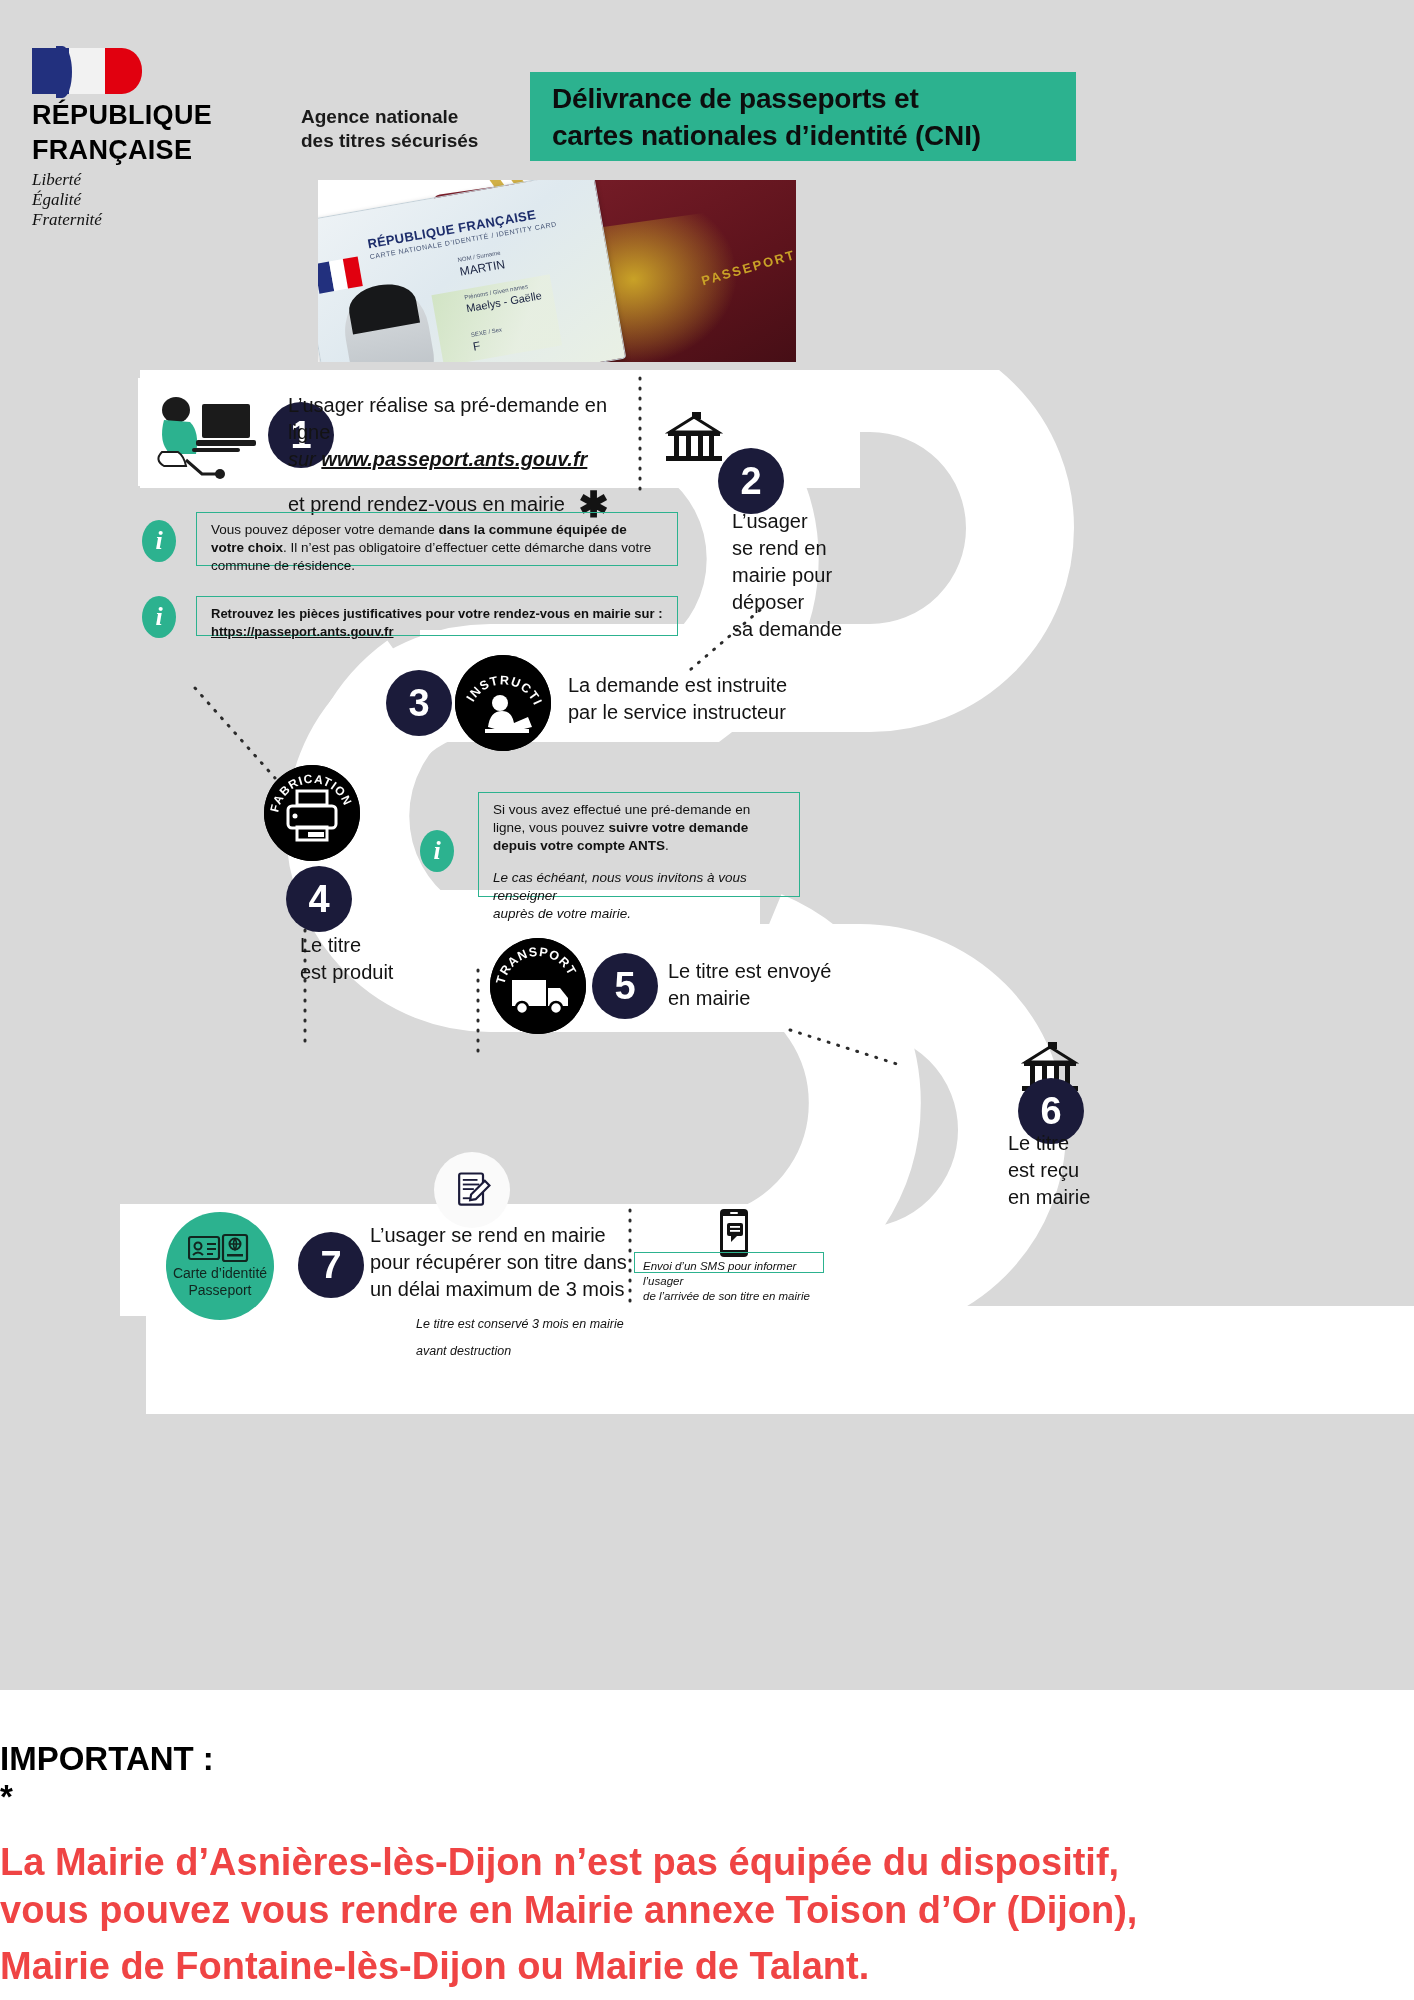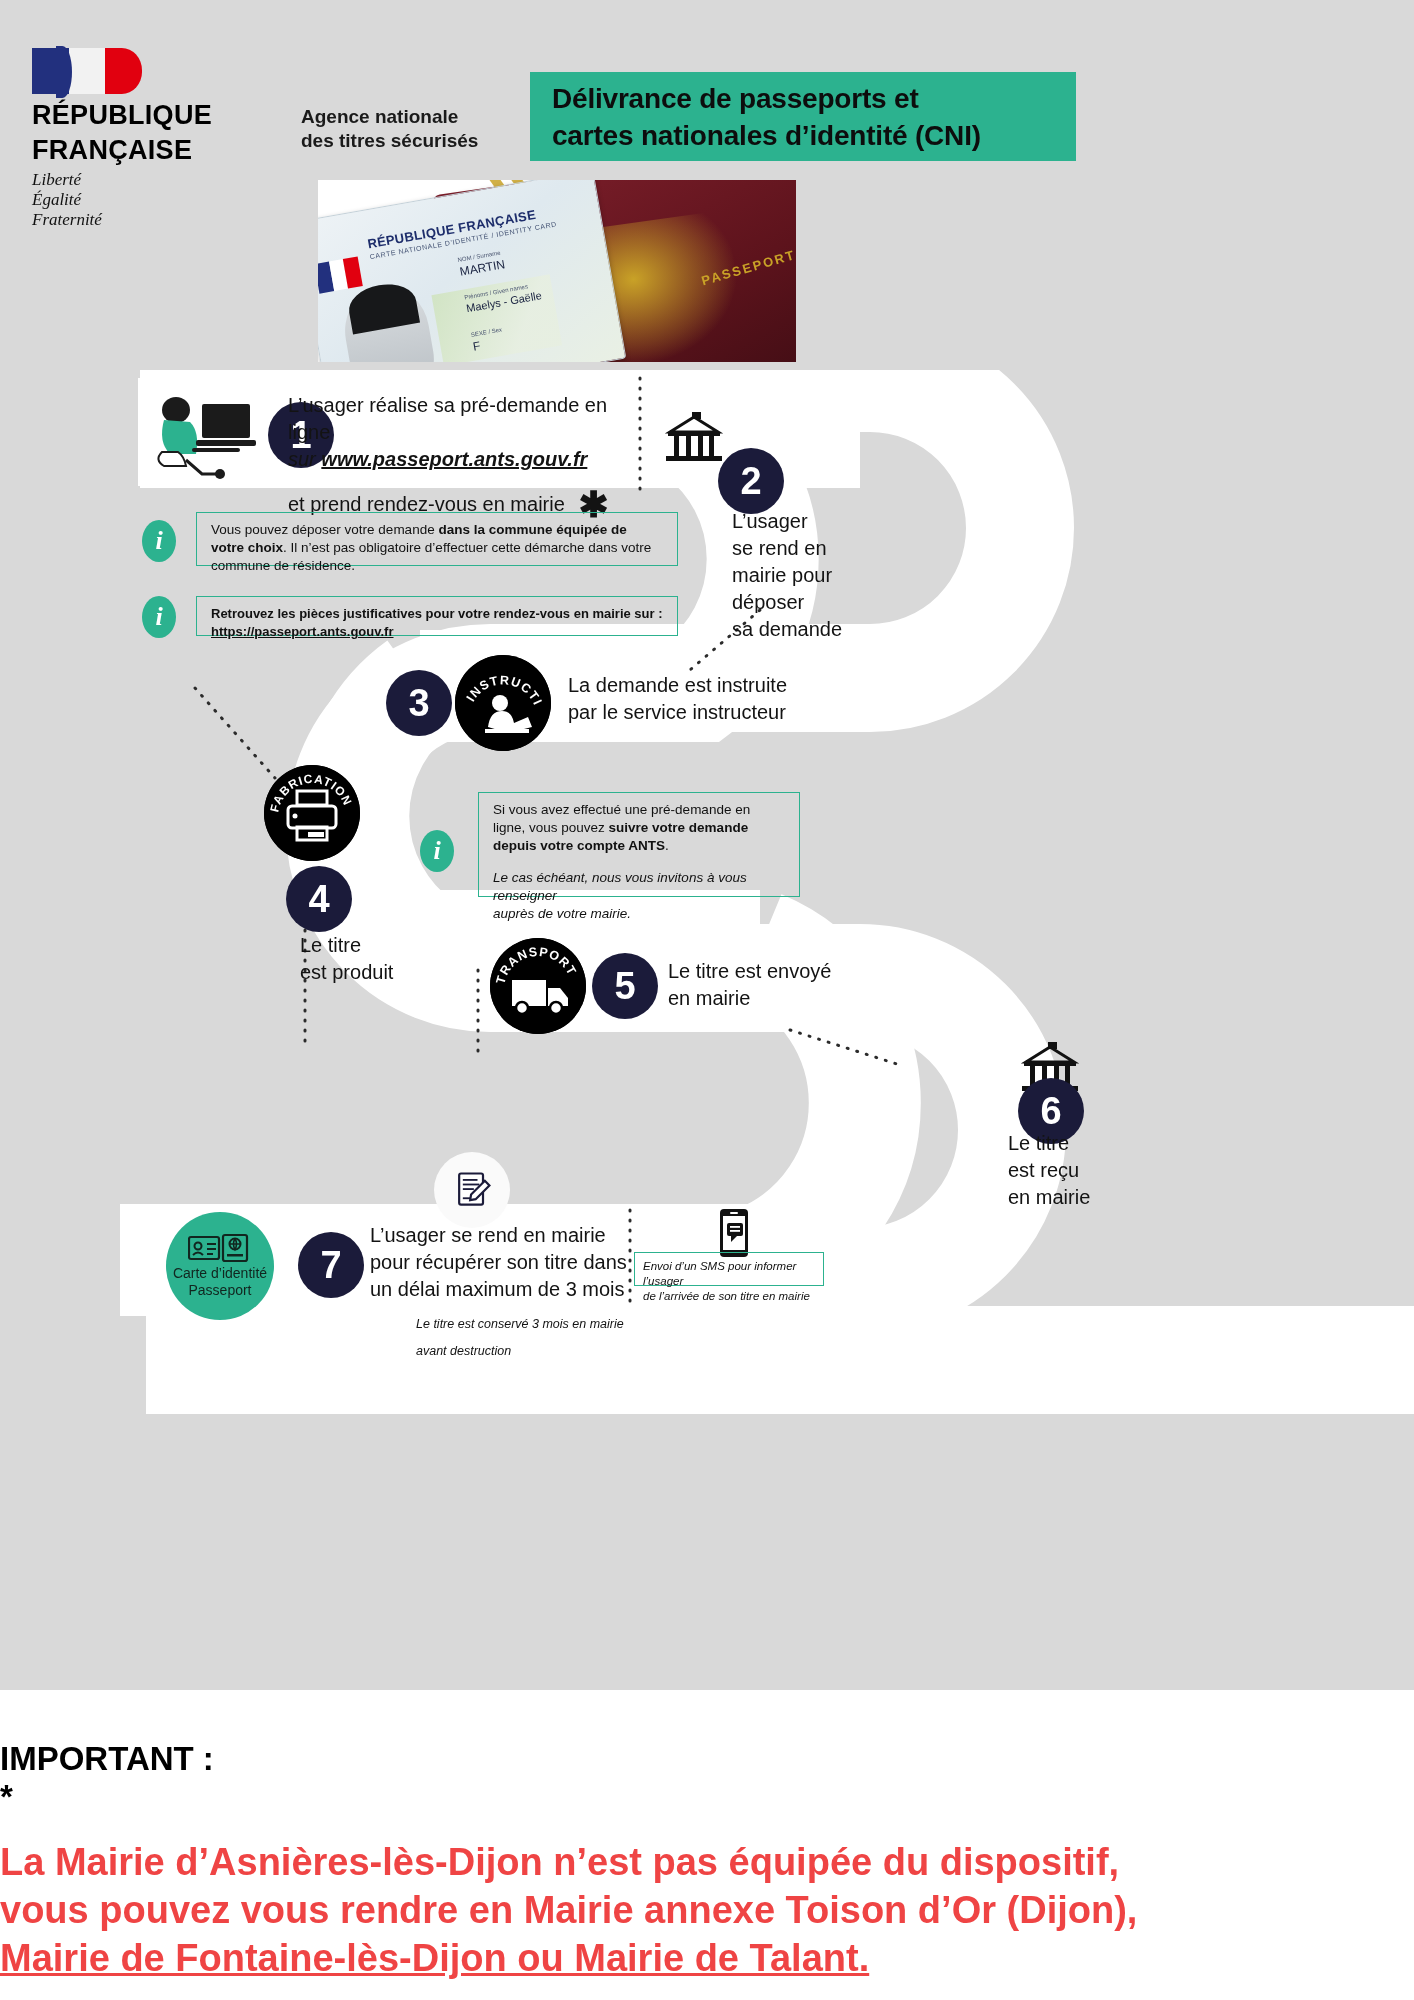--- a/index.html
+++ b/index.html
@@ -362,26 +362,26 @@
     <svg viewBox="0 0 40 52" width="40" height="52">
       <rect x="6" y="1" width="28" height="48" rx="4" fill="#111"></rect>
       <rect x="9" y="8" width="22" height="34" fill="#fff"></rect>
       <rect x="16" y="4" width="8" height="2" rx="1" fill="#fff"></rect>
       <rect x="13" y="15" width="16" height="13" rx="2" fill="#111"></rect>
       <path d="M17 28 l0 6 l6 -6 z" fill="#111"></path>
       <rect x="16" y="18" width="10" height="1.8" fill="#fff"></rect>
       <rect x="16" y="22" width="10" height="1.8" fill="#fff"></rect>
     </svg>
   </div>
-  <div class="infobox" style="left:634px;top:1252px;width:190px;height:34px;padding:6px 8px;">
+  <div class="infobox" style="left:634px;top:1252px;width:190px;height:21px;padding:6px 8px;">
     <div style="font-style:italic;font-size:11.5px;line-height:15px;">Envoi d’un SMS pour informer l’usager</div>
     <div style="font-style:italic;font-size:11.5px;line-height:15px;">de l’arrivée de son titre en mairie</div>
   </div>
 
   <div class="important">
     <div class="imp-h">IMPORTANT :</div>
     <div class="imp-star">*</div>
     <div class="imp-b">La Mairie d’Asnières-lès-Dijon n’est pas équipée du dispositif,</div>
     <div class="imp-b" style="margin-top:0;">vous pouvez vous rendre en Mairie annexe Toison d’Or (Dijon),</div>
-    <div class="imp-b" style="margin-top:0;text-decoration:underline;">Mairie de Fontaine-lès-Dijon ou Mairie de Talant.</div>
+    <div class="imp-b" style="margin-top:8px;">Mairie de Fontaine-lès-Dijon ou Mairie de Talant.</div>
   </div>
 
 </div>
 
 </body></html>

